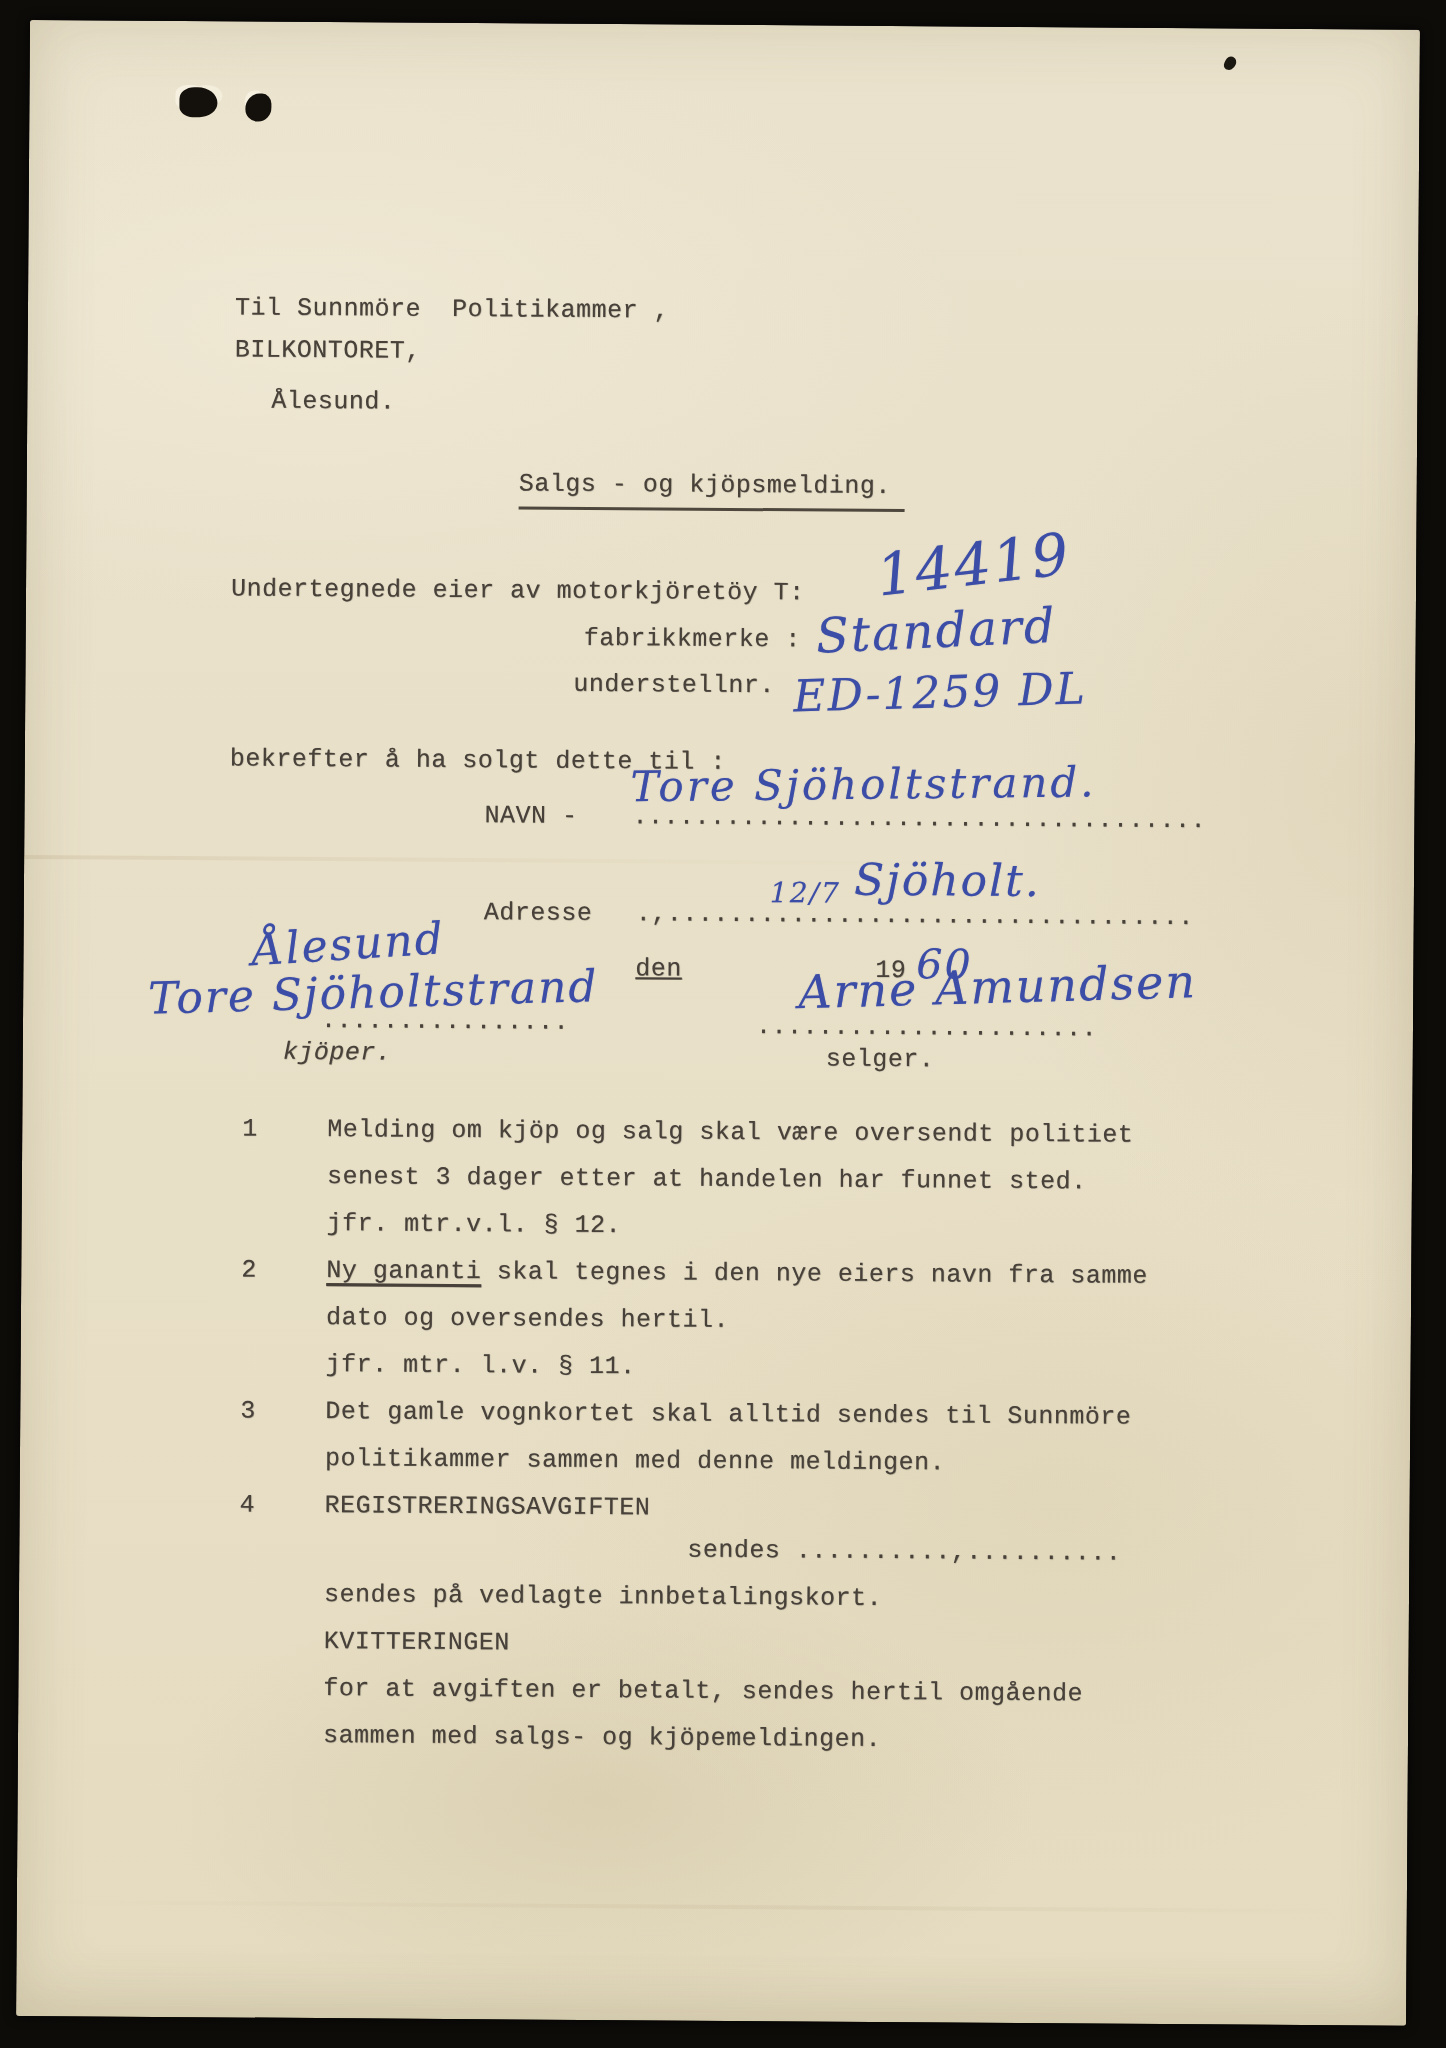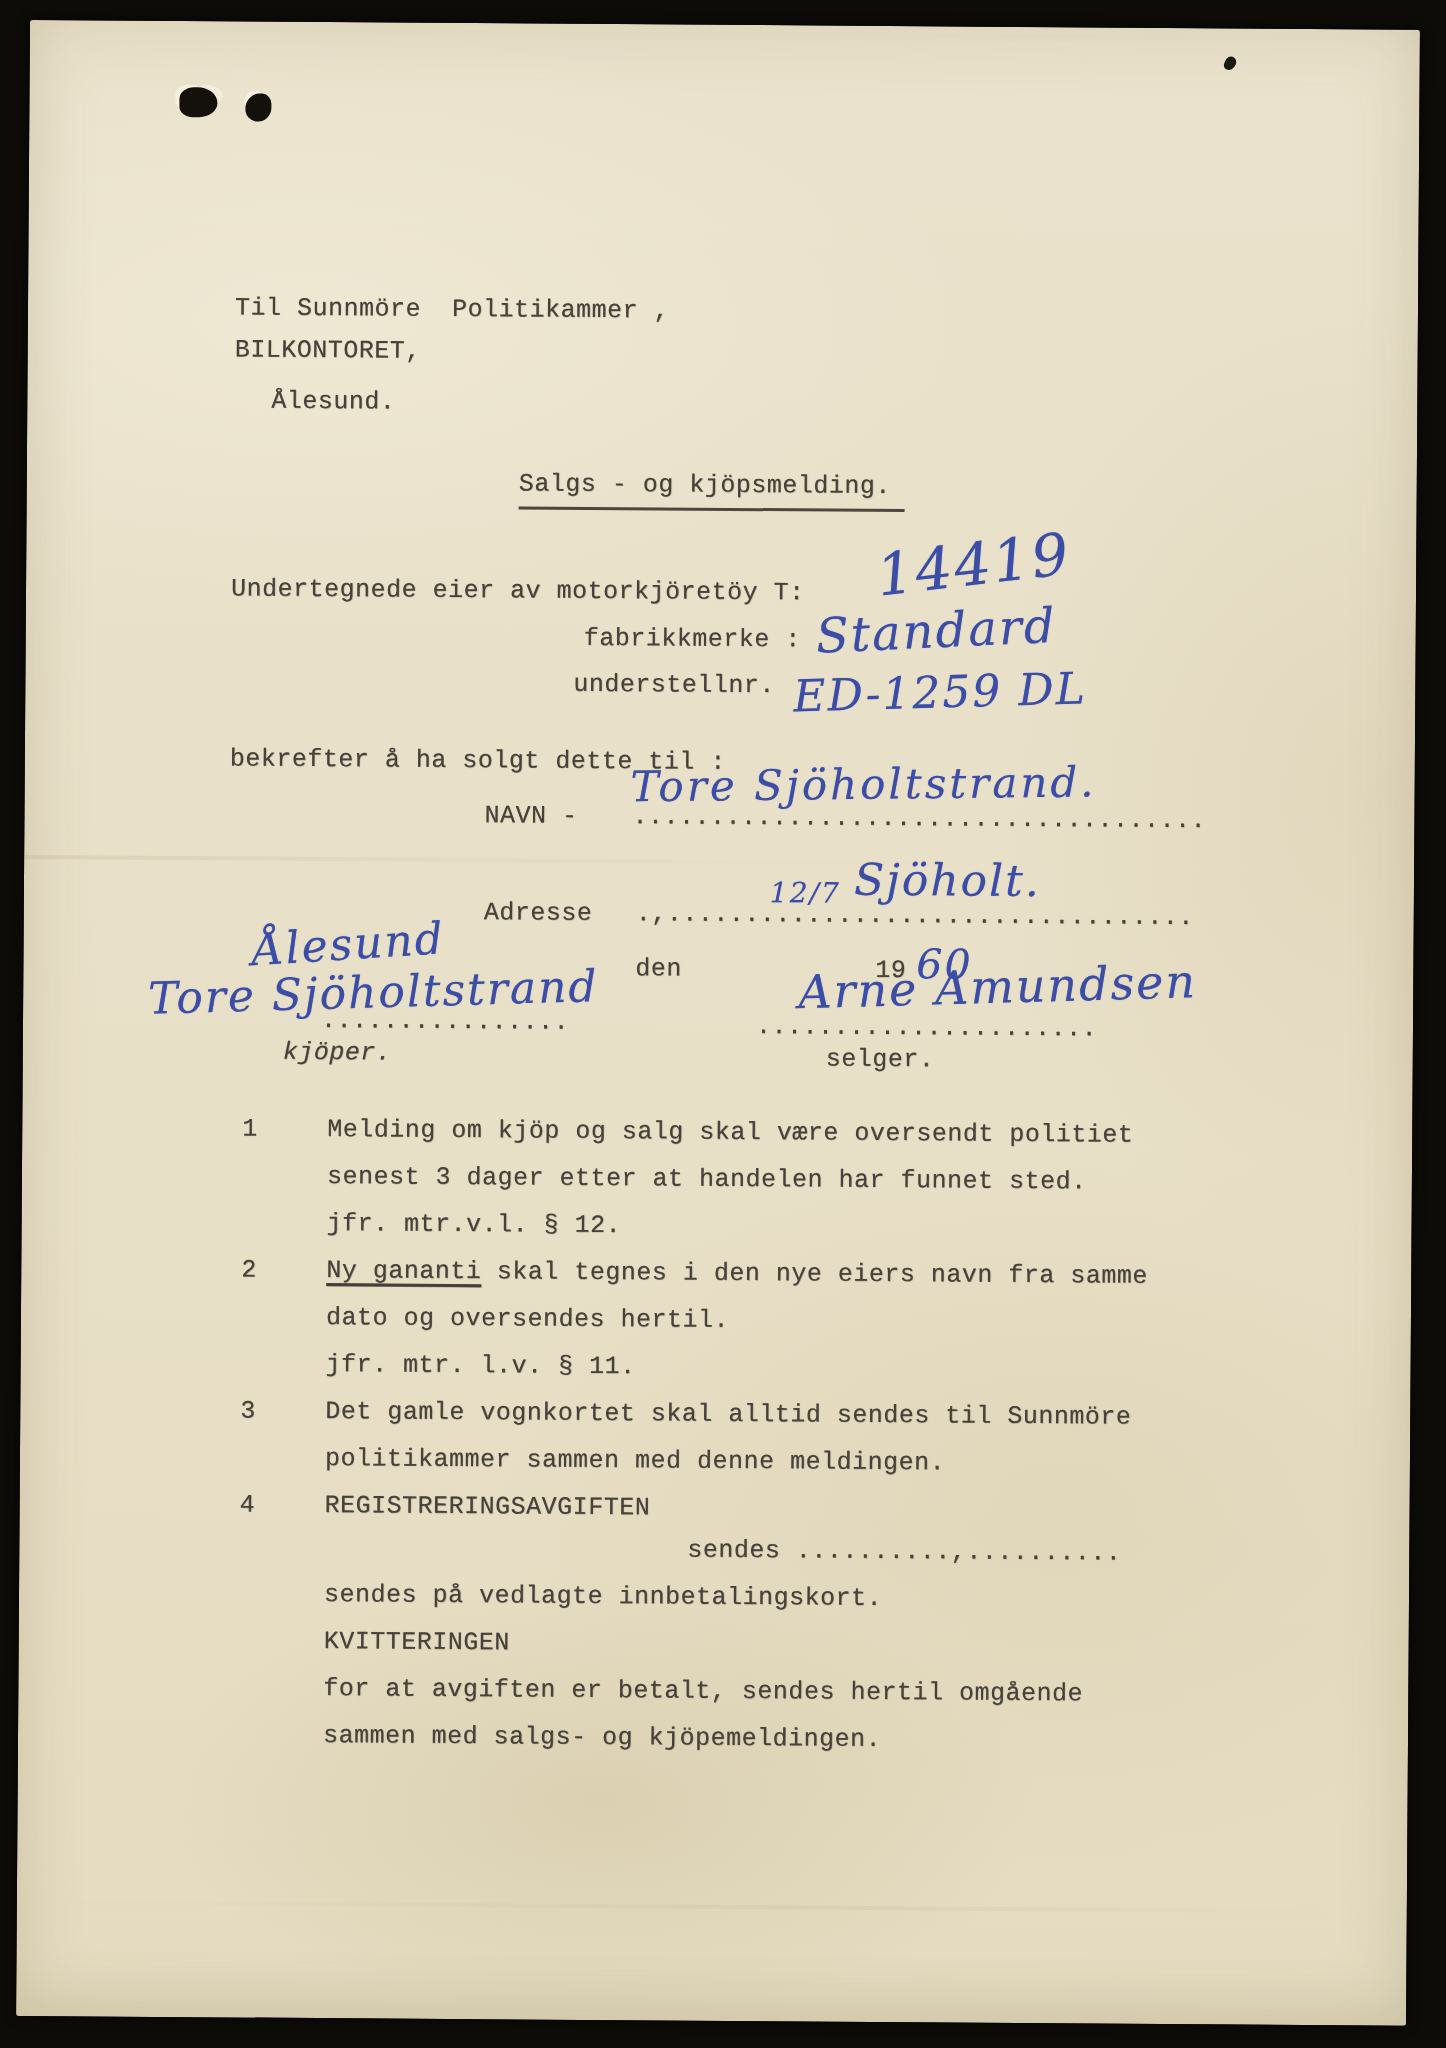--- a/index.html
+++ b/index.html
@@ -69,21 +69,21 @@
 
   .owner{left:205px;top:553px;}
   .makeLabel{left:558px;top:600px;}
   .chassisLabel{left:548px;top:646px;}
   .sold{left:205px;top:723px;}
 
   .navnLabel{left:460px;top:778px;}
   .navnDots{left:608px;top:778px;}
   .adrLabel{left:460px;top:875px;text-align:center;}
   .adrDots{left:612px;top:875px;}
-  .den{left:612px;top:930px;}
+  .den{left:612px;top:930px;text-decoration:underline;}
   .year19{left:852px;top:930px;}
 
   .buyerDots{left:298px;top:984px;}
   .sellerDots{left:733px;top:987px;}
   .kjoper{left:260px;top:1016px;font-style:italic;}
   .selger{left:803px;top:1019px;}
 
   .hwT{left:850px;top:504px;font-size:58px;transform:rotate(-7deg);}
   .hwMake{left:790px;top:576px;font-size:48px;transform:rotate(-3deg);}
   .hwChassis{left:768px;top:640px;font-size:44px;transform:rotate(-2deg);}

